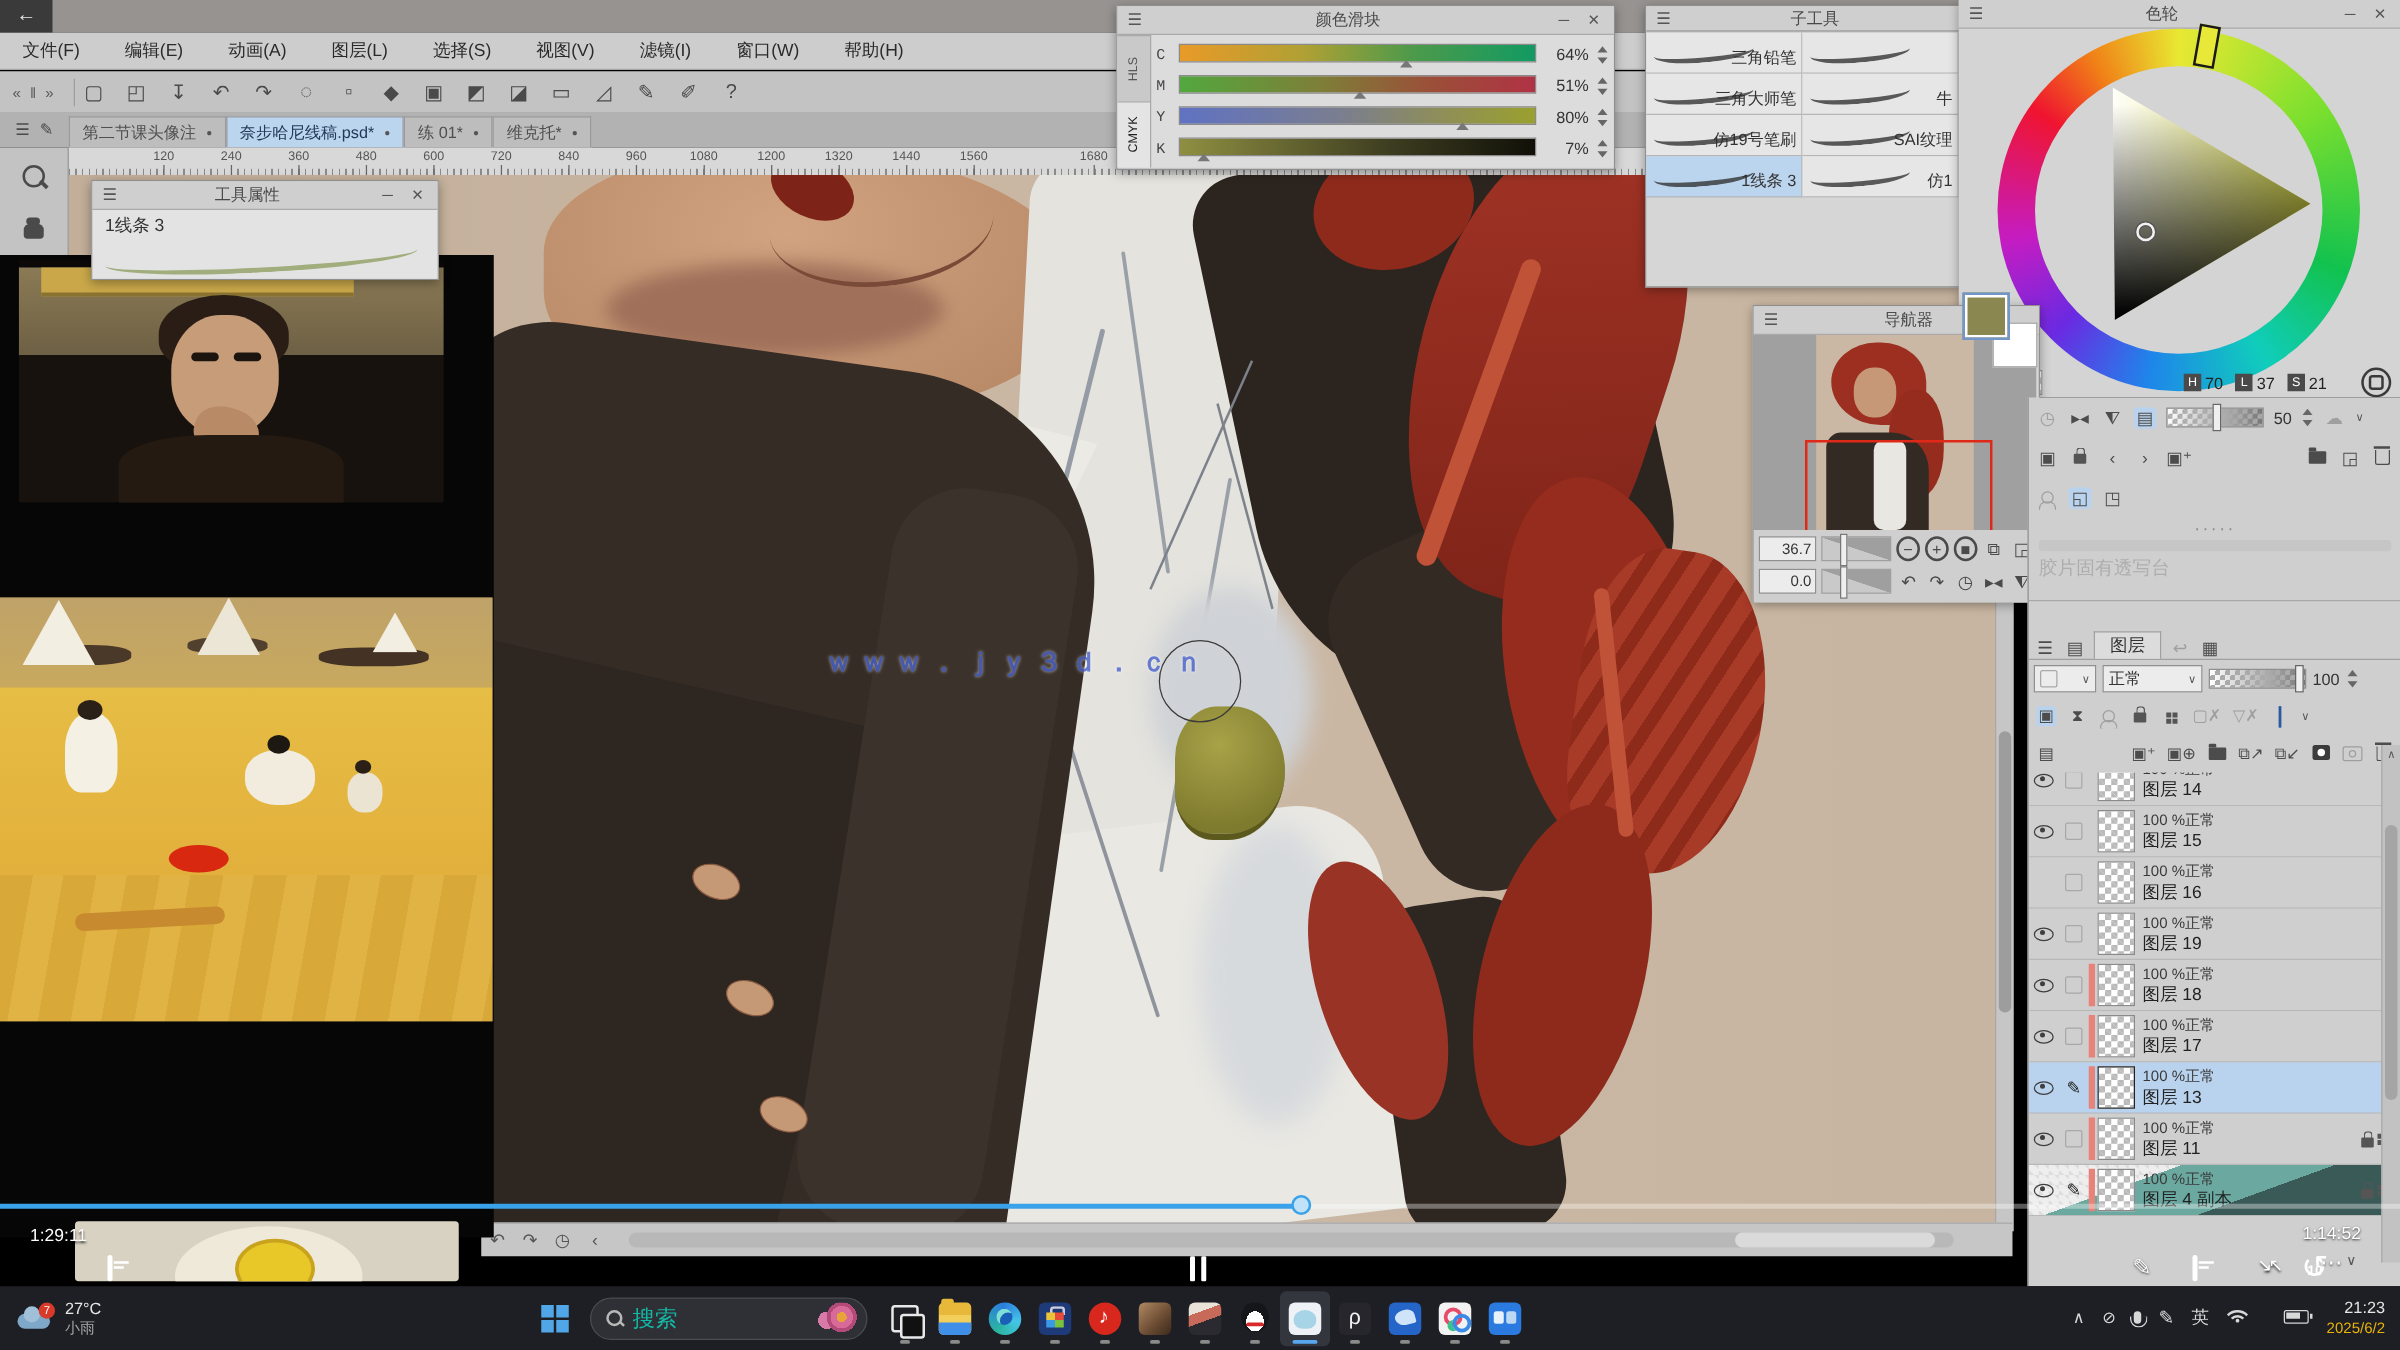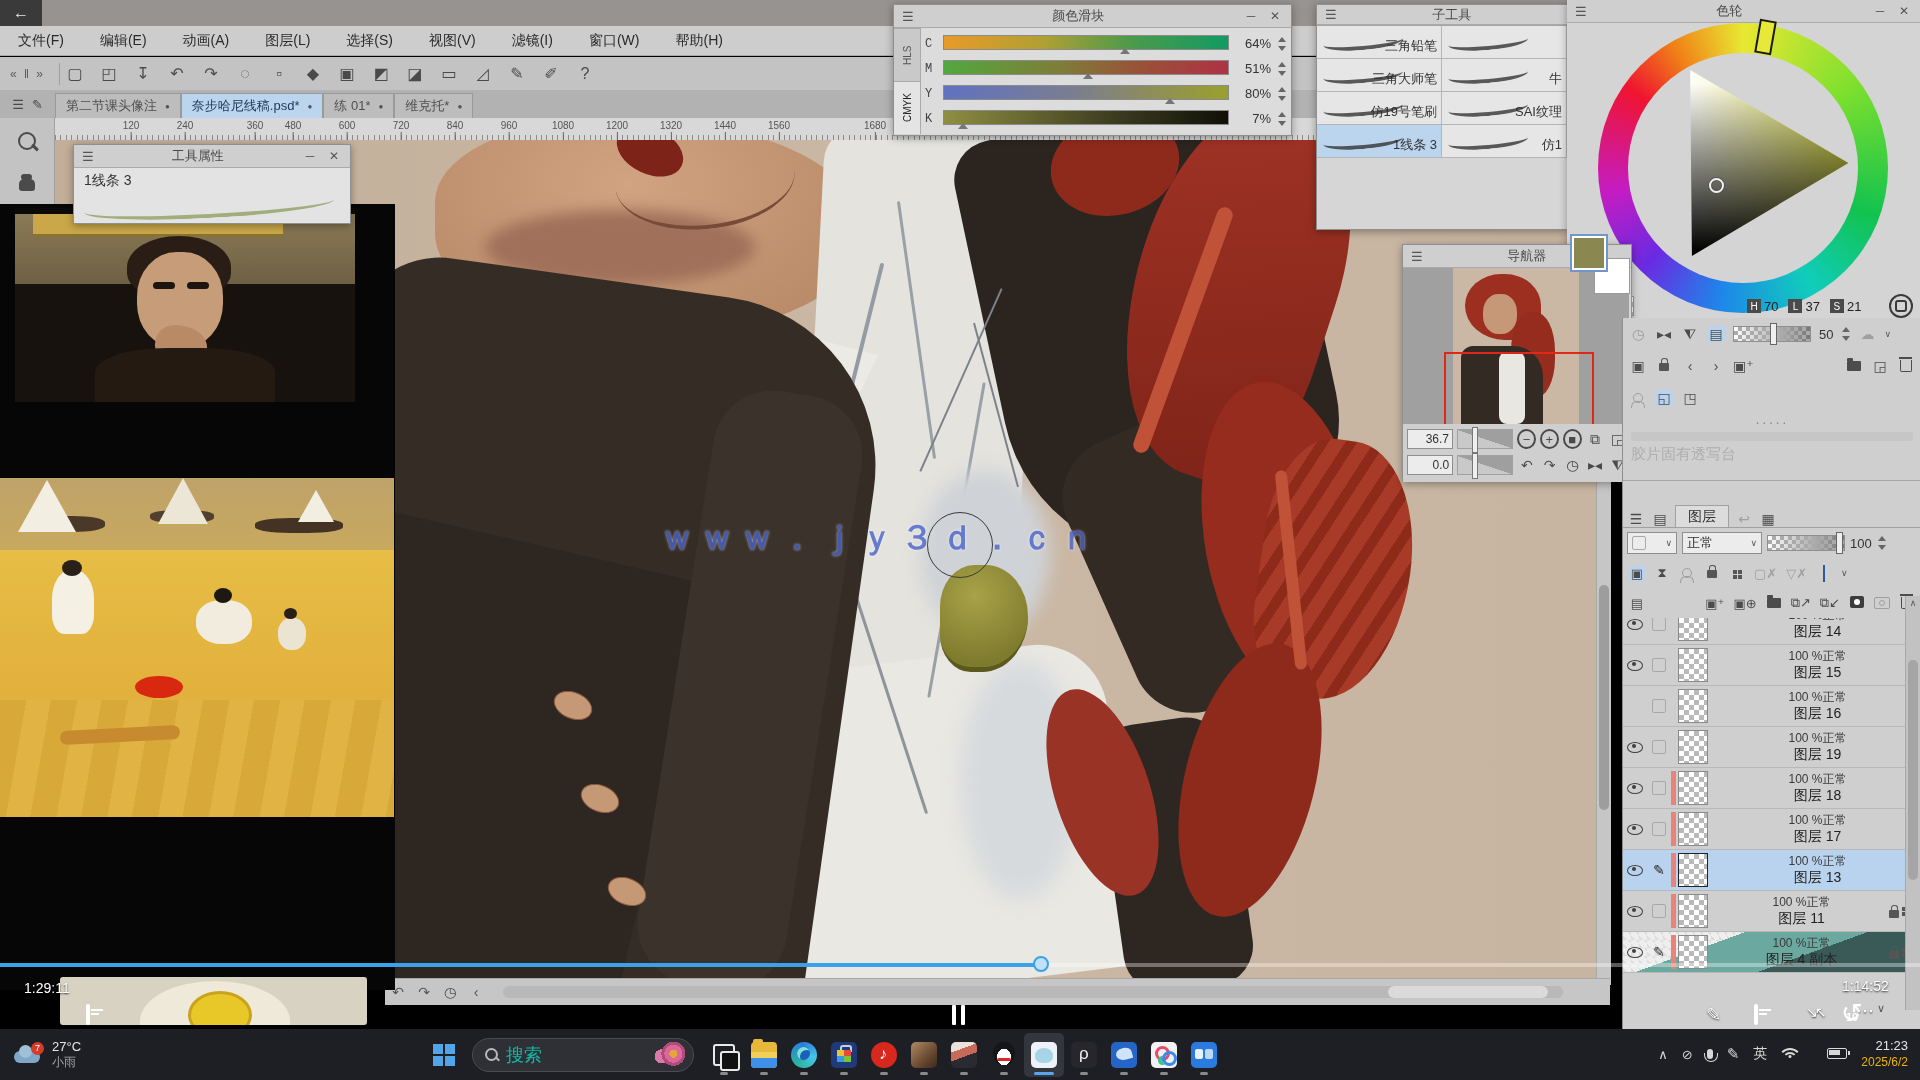--- a/index.html
+++ b/index.html
@@ -181,42 +181,42 @@
   .ghostbox{width:12px;height:12px;border:1px solid #a8a8a8;border-radius:2px;}
   .pencilic{display:none;font-size:14px;color:#222;transform:rotate(0deg);}
   .lrow.editing .pencilic{display:block;}
   .clipbar{width:5px;height:34px;background:transparent;margin-right:2px;}
   .lrow.clip .clipbar{background:#e8837a;}
   .lthumb{width:28px;height:32px;border:1px solid #8a8a8a;margin-right:6px;}
   .lrow.selected .lthumb{border:1.5px solid #222;}
   .thumb-face{background-image:radial-gradient(circle at 40% 35%,#d98878 0 5px,transparent 5px),radial-gradient(circle at 65% 60%,#b8524a 0 4px,transparent 4px),linear-gradient(45deg,#ddd 25%,transparent 25%,transparent 75%,#ddd 75%),linear-gradient(45deg,#ddd 25%,transparent 25%,transparent 75%,#ddd 75%);background-color:#f5efe9;background-size:100% 100%,100% 100%,8px 8px,8px 8px;background-position:0 0,0 0,0 0,4px 4px;}
   .thumb-teal{background-image:linear-gradient(160deg,transparent 30%,#6aa8a0 30% 60%,#3a5a58 60%),linear-gradient(45deg,#ddd 25%,transparent 25%,transparent 75%,#ddd 75%);background-color:#eee;background-size:100% 100%,8px 8px;}
   .thumb-dark{background-image:radial-gradient(circle at 55% 45%,#e8e8e8 0 6px,transparent 6px),linear-gradient(#3a3a3a,#222);background-color:#2a2a2a;}
-  .ltext{flex:1;line-height:1.25;text-align:center;}
+  .ltext{flex:1;line-height:1.25;}
   .linfo{font-size:12px;color:#3a3a3a;}
   .lname{font-size:14px;color:#222;}
   .lockcluster{display:none;align-items:center;gap:3px;margin-right:10px;}
   .lrow.locked .lockcluster{display:flex;}
   .lscroll{position:absolute;right:0;top:278px;width:15px;height:414px;background:#c2c2c2;border-left:1px solid #a8a8a8;}
   .lscroll .up{position:absolute;left:1px;top:2px;width:12px;height:14px;font-size:9px;color:#555;text-align:center;}
   .lscroll .th{position:absolute;left:2px;top:64px;width:10px;height:220px;background:#a5a5a5;border-radius:5px;}
   .lp-bottomchev{position:absolute;right:36px;bottom:14px;font-size:11px;color:#555;}
   
   .vidcol{left:0;top:204px;width:395px;height:786px;background:#060606;}
   .webcam{left:15px;top:208px;width:340px;height:194px;background:#0c0a08;overflow:hidden;}
   .webcam div{position:absolute;}
   .painting{left:0;top:478px;width:394px;height:339px;background:#c8a665;overflow:hidden;}
   .painting div{position:absolute;}
   .tri{clip-path:polygon(50% 0,100% 100%,0 100%);}
   .eggstrip{left:60px;top:977px;width:307px;height:48px;background:#d8d2c2;overflow:hidden;border-radius:3px;}
   .eggstrip div{position:absolute;}
   
   .wmark{left:660px;top:515px;width:620px;display:flex;align-items:baseline;gap:26px;pointer-events:none;}
   .wm1{font-size:31px;font-weight:bold;color:#4a63cc;opacity:.85;text-shadow:0 0 3px rgba(255,255,255,.8),0 0 1px #fff;}
-  .wm2{font-size:34px;font-weight:bold;color:#4a63cc;opacity:.8;letter-spacing:6px;text-shadow:0 0 3px rgba(255,255,255,.8);}
+  .wm2{font-size:22px;font-weight:bold;color:#4a63cc;opacity:.8;letter-spacing:6px;text-shadow:0 0 3px rgba(255,255,255,.8);}
   
   .vc{z-index:40;}
   .prog-played{left:0;top:963px;height:4px;background:#39a2e9;}
   .prog-rest{top:963px;height:4px;background:rgba(255,255,255,.35);}
   .prog-handle{top:956px;width:16px;height:16px;border-radius:50%;background:#bfe2f8;border:2px solid #39a2e9;box-sizing:border-box;}
   .vtime{color:#fff;font-size:14px;text-shadow:0 1px 2px rgba(0,0,0,.8);}
   .vico{color:#fff;text-shadow:0 1px 2px rgba(0,0,0,.8);}
   .spk{width:9px;height:10px;background:#fff;clip-path:polygon(0 32%,38% 32%,100% 0,100% 100%,38% 68%,0 68%);position:relative;}
   .spkarc{position:absolute;left:11px;top:-2px;width:8px;height:14px;border:2px solid #fff;border-left:none;border-radius:0 8px 8px 0;}
   .dmk{width:22px;height:16px;border:2px solid #fff;border-radius:3px;position:relative;}
@@ -360,21 +360,21 @@
           <span class="dlab">维克托*</span>
           <span class="ddot">●</span>
         </span>
       </span>
   </div>
 
   <div class="abs ruler">
 
   <span class="rnum" style="left: 76px;">120</span>
       <span class="rnum" style="left: 130px;">240</span>
-      <span class="rnum" style="left: 184px; margin-left: 16px;">360</span>
+      <span class="rnum" style="left: 184px;">360</span>
       <span class="rnum" style="left: 238px;">480</span>
       <span class="rnum" style="left: 292px;">600</span>
       <span class="rnum" style="left: 346px;">720</span>
       <span class="rnum" style="left: 400px;">840</span>
       <span class="rnum" style="left: 454px;">960</span>
       <span class="rnum" style="left: 508px;">1080</span>
       <span class="rnum" style="left: 562px;">1200</span>
       <span class="rnum" style="left: 616px;">1320</span>
       <span class="rnum" style="left: 670px;">1440</span>
       <span class="rnum" style="left: 724px;">1560</span>

